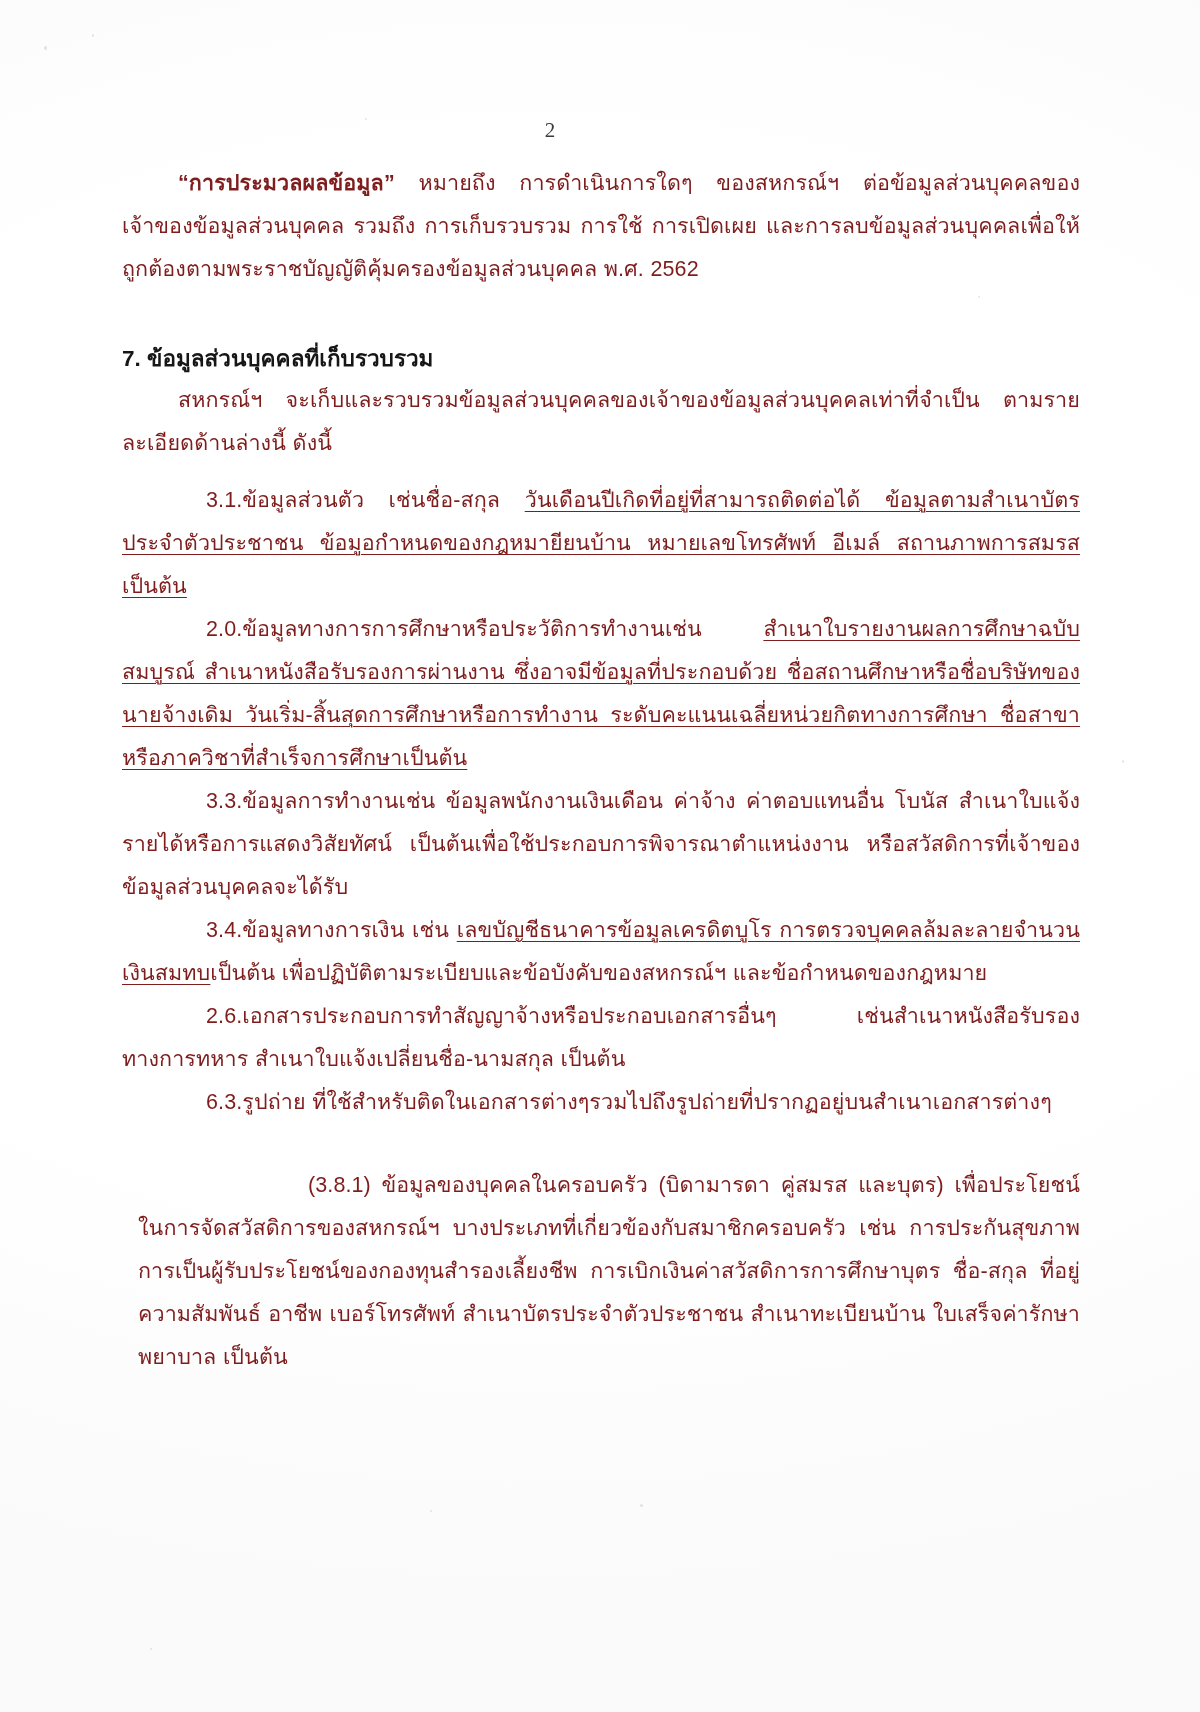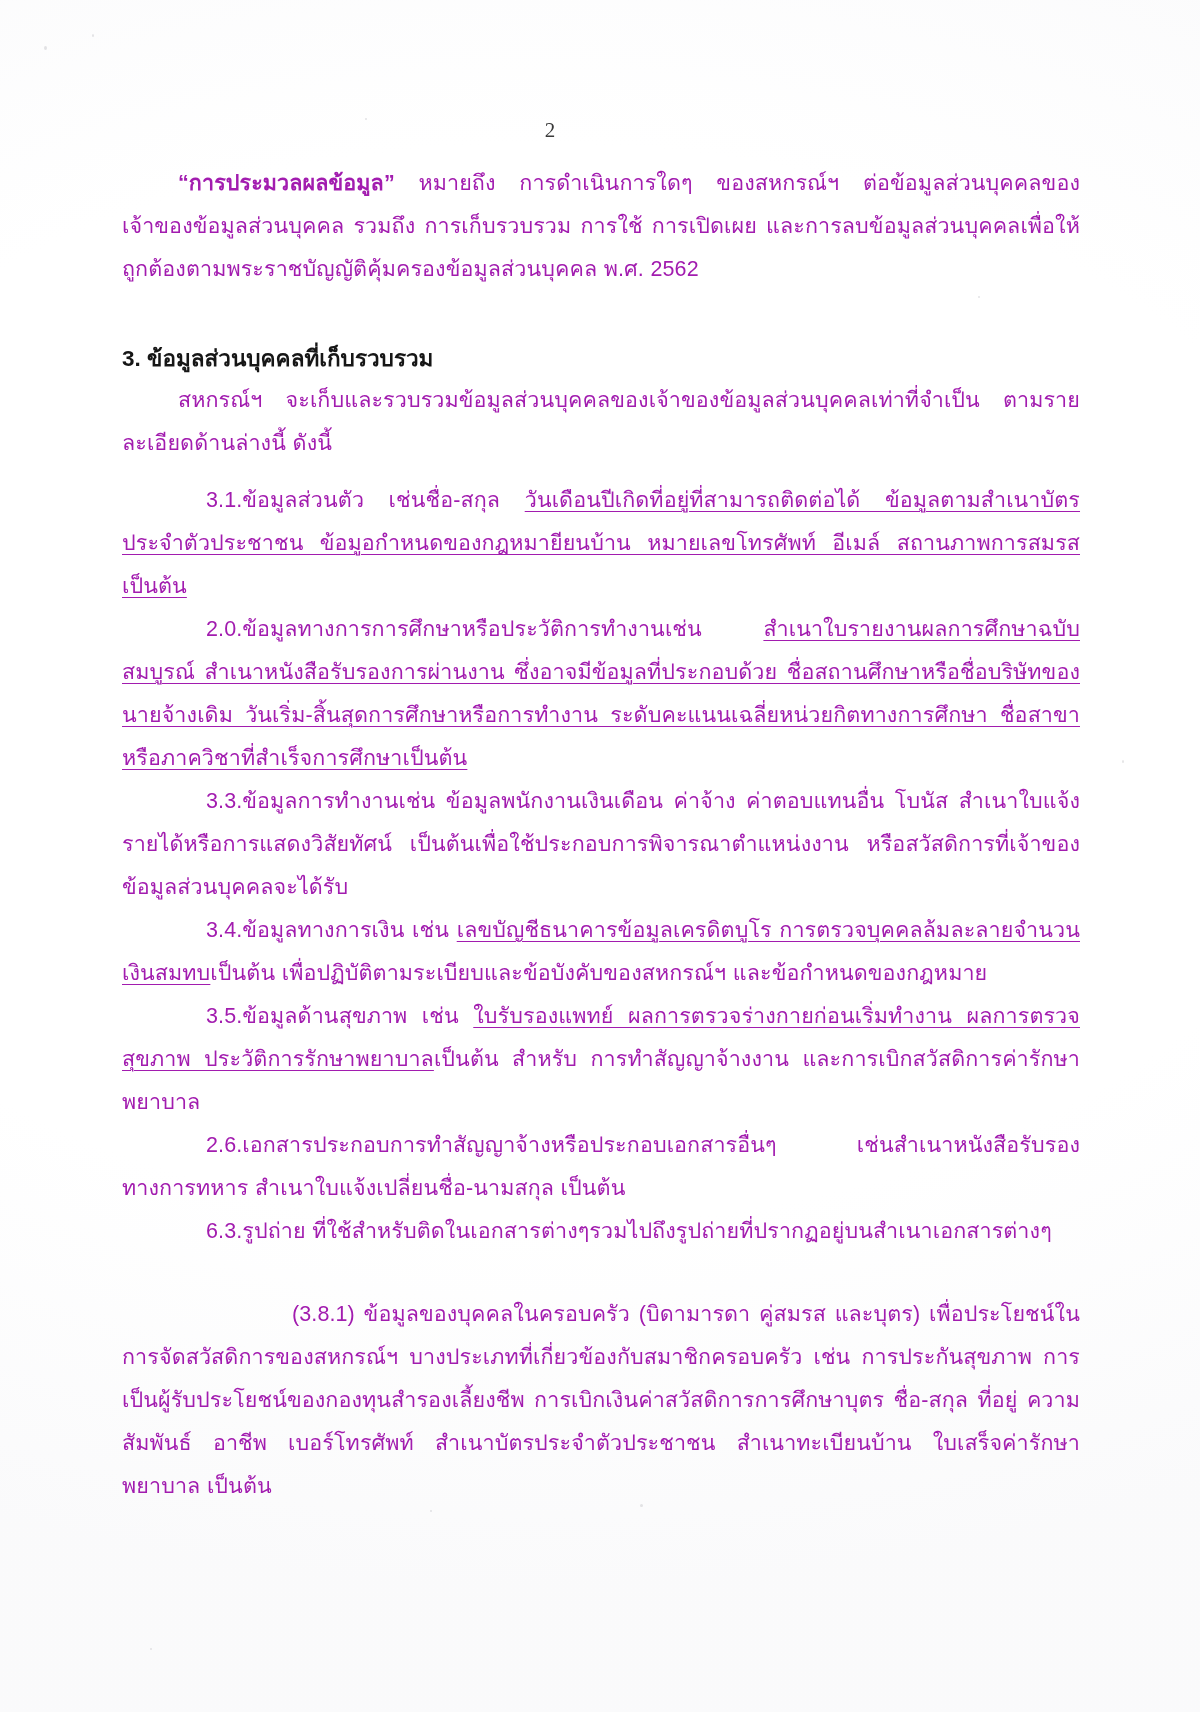--- a/index.html
+++ b/index.html
@@ -56,33 +56,34 @@
     top: 162px;
     width: 958px;
   }
 
   p.para {
     margin: 0;
     font-size: 21.5px;
     line-height: 43px;
     text-align: justify;
     text-justify: inter-word;
-    color: #a21caf;
+    color: #7f1d1d;
     letter-spacing: 0.1px;
     word-spacing: 0.5px;
   }
 
   p.indent {
     text-indent: 56px;
   }
   p.indent-sub {
     text-indent: 84px;
   }
   p.indent-deep {
     text-indent: 170px;
+    margin-left: 16px;
   }
 
   .gap-sm { height: 14px; }
   .gap-md { height: 40px; }
   .gap-lg { height: 48px; }
 
   h2.section-heading {
     margin: 0;
     font-size: 22.5px;
     line-height: 40px;
@@ -128,35 +129,34 @@
   </div>
 
   <div class="page-number">2</div>
 
   <div class="content">
 
     <p class="para indent"><span class="bold-term">“การประมวลผลข้อมูล”</span><span> หมายถึง การดำเนินการใดๆ ของสหกรณ์ฯ ต่อข้อมูลส่วนบุคคลของเจ้าของข้อมูลส่วนบุคคล รวมถึง การเก็บรวบรวม การใช้ การเปิดเผย และการลบข้อมูลส่วนบุคคลเพื่อให้ถูกต้องตามพระราชบัญญัติคุ้มครองข้อมูลส่วนบุคคล พ.ศ. 2562</span></p>
 
     <div class="gap-lg"></div>
 
-    <h2 class="section-heading">3. ข้อมูลส่วนบุคคลที่เก็บรวบรวม</h2>
+    <h2 class="section-heading">7. ข้อมูลส่วนบุคคลที่เก็บรวบรวม</h2>
 
     <p class="para indent">สหกรณ์ฯ จะเก็บและรวบรวมข้อมูลส่วนบุคคลของเจ้าของข้อมูลส่วนบุคคลเท่าที่จำเป็น  ตามรายละเอียดด้านล่างนี้ ดังนี้</p>
 
     <div class="gap-sm"></div>
 
     <p class="para indent-sub"><span>3.1.</span><span>ข้อมูลส่วนตัว เช่นชื่อ-สกุล </span><span class="ul">วันเดือนปีเกิดที่อยู่ที่สามารถติดต่อได้ ข้อมูลตามสำเนาบัตรประจำตัวประชาชน ข้อมูอกำหนดของกฎหมายียนบ้าน หมายเลขโทรศัพท์ อีเมล์ สถานภาพการสมรส</span><span class="ul">เป็นต้น</span></p>
 
     <p class="para indent-sub"><span>2.0.</span><span>ข้อมูลทางการการศึกษาหรือประวัติการทำงานเช่น </span><span class="ul">สำเนาใบรายงานผลการศึกษาฉบับสมบูรณ์ สำเนาหนังสือรับรองการผ่านงาน ซึ่งอาจมีข้อมูลที่ประกอบด้วย ชื่อสถานศึกษาหรือชื่อบริษัทของนายจ้างเดิม วันเริ่ม-สิ้นสุดการศึกษาหรือการทำงาน ระดับคะแนนเฉลี่ยหน่วยกิตทางการศึกษา ชื่อสาขาหรือภาควิชาที่สำเร็จการศึกษาเป็นต้น</span><span></span></p>
 
     <p class="para indent-sub"><span>3.3.</span><span>ข้อมูลการทำงานเช่น ข้อมูลพนักงานเงินเดือน ค่าจ้าง ค่าตอบแทนอื่น โบนัส สำเนาใบแจ้งรายได้หรือการแสดงวิสัยทัศน์ เป็นต้นเพื่อใช้ประกอบการพิจารณาตำแหน่งงาน หรือสวัสดิการที่เจ้าของข้อมูลส่วนบุคคลจะได้รับ</span><span class="ul"></span><span></span></p>
 
     <p class="para indent-sub"><span>3.4.</span><span>ข้อมูลทางการเงิน เช่น </span><span class="ul">เลขบัญชีธนาคารข้อมูลเครดิตบูโร การตรวจบุคคลล้มละลายจำนวนเงินสมทบ</span><span>เป็นต้น เพื่อปฏิบัติตามระเบียบและข้อบังคับของสหกรณ์ฯ และข้อกำหนดของกฎหมาย</span></p>
 
-    <p class="para indent-sub"><span>3.5.</span><span>ข้อมูลด้านสุขภาพ เช่น </span><span class="ul">ใบรับรองแพทย์ ผลการตรวจร่างกายก่อนเริ่มทำงาน ผลการตรวจสุขภาพ ประวัติการรักษาพยาบาล</span><span>เป็นต้น สำหรับ การทำสัญญาจ้างงาน และการเบิกสวัสดิการค่ารักษาพยาบาล</span></p>
 
     <p class="para indent-sub"><span>2.6.</span><span>เอกสารประกอบการทำสัญญาจ้างหรือประกอบเอกสารอื่นๆ เช่นสำเนาหนังสือรับรองทางการทหาร สำเนาใบแจ้งเปลี่ยนชื่อ-นามสกุล เป็นต้น</span><span class="ul"></span><span></span></p>
 
     <p class="para indent-sub"><span>6.3.</span><span>รูปถ่าย ที่ใช้สำหรับติดในเอกสารต่างๆรวมไปถึงรูปถ่ายที่ปรากฏอยู่บนสำเนาเอกสารต่างๆ</span><span class="ul"></span><span></span></p>
 
 
     <div class="gap-md"></div>
 
     <p class="para indent-deep"><span>(3.8.1)</span><span>  ข้อมูลของบุคคลในครอบครัว (บิดามารดา คู่สมรส และบุตร) เพื่อประโยชน์ในการจัดสวัสดิการของสหกรณ์ฯ บางประเภทที่เกี่ยวข้องกับสมาชิกครอบครัว เช่น การประกันสุขภาพ การเป็นผู้รับประโยชน์ของกองทุนสำรองเลี้ยงชีพ การเบิกเงินค่าสวัสดิการการศึกษาบุตร ชื่อ-สกุล ที่อยู่ ความสัมพันธ์ อาชีพ เบอร์โทรศัพท์ สำเนาบัตรประจำตัวประชาชน สำเนาทะเบียนบ้าน ใบเสร็จค่ารักษาพยาบาล เป็นต้น</span></p>
 

